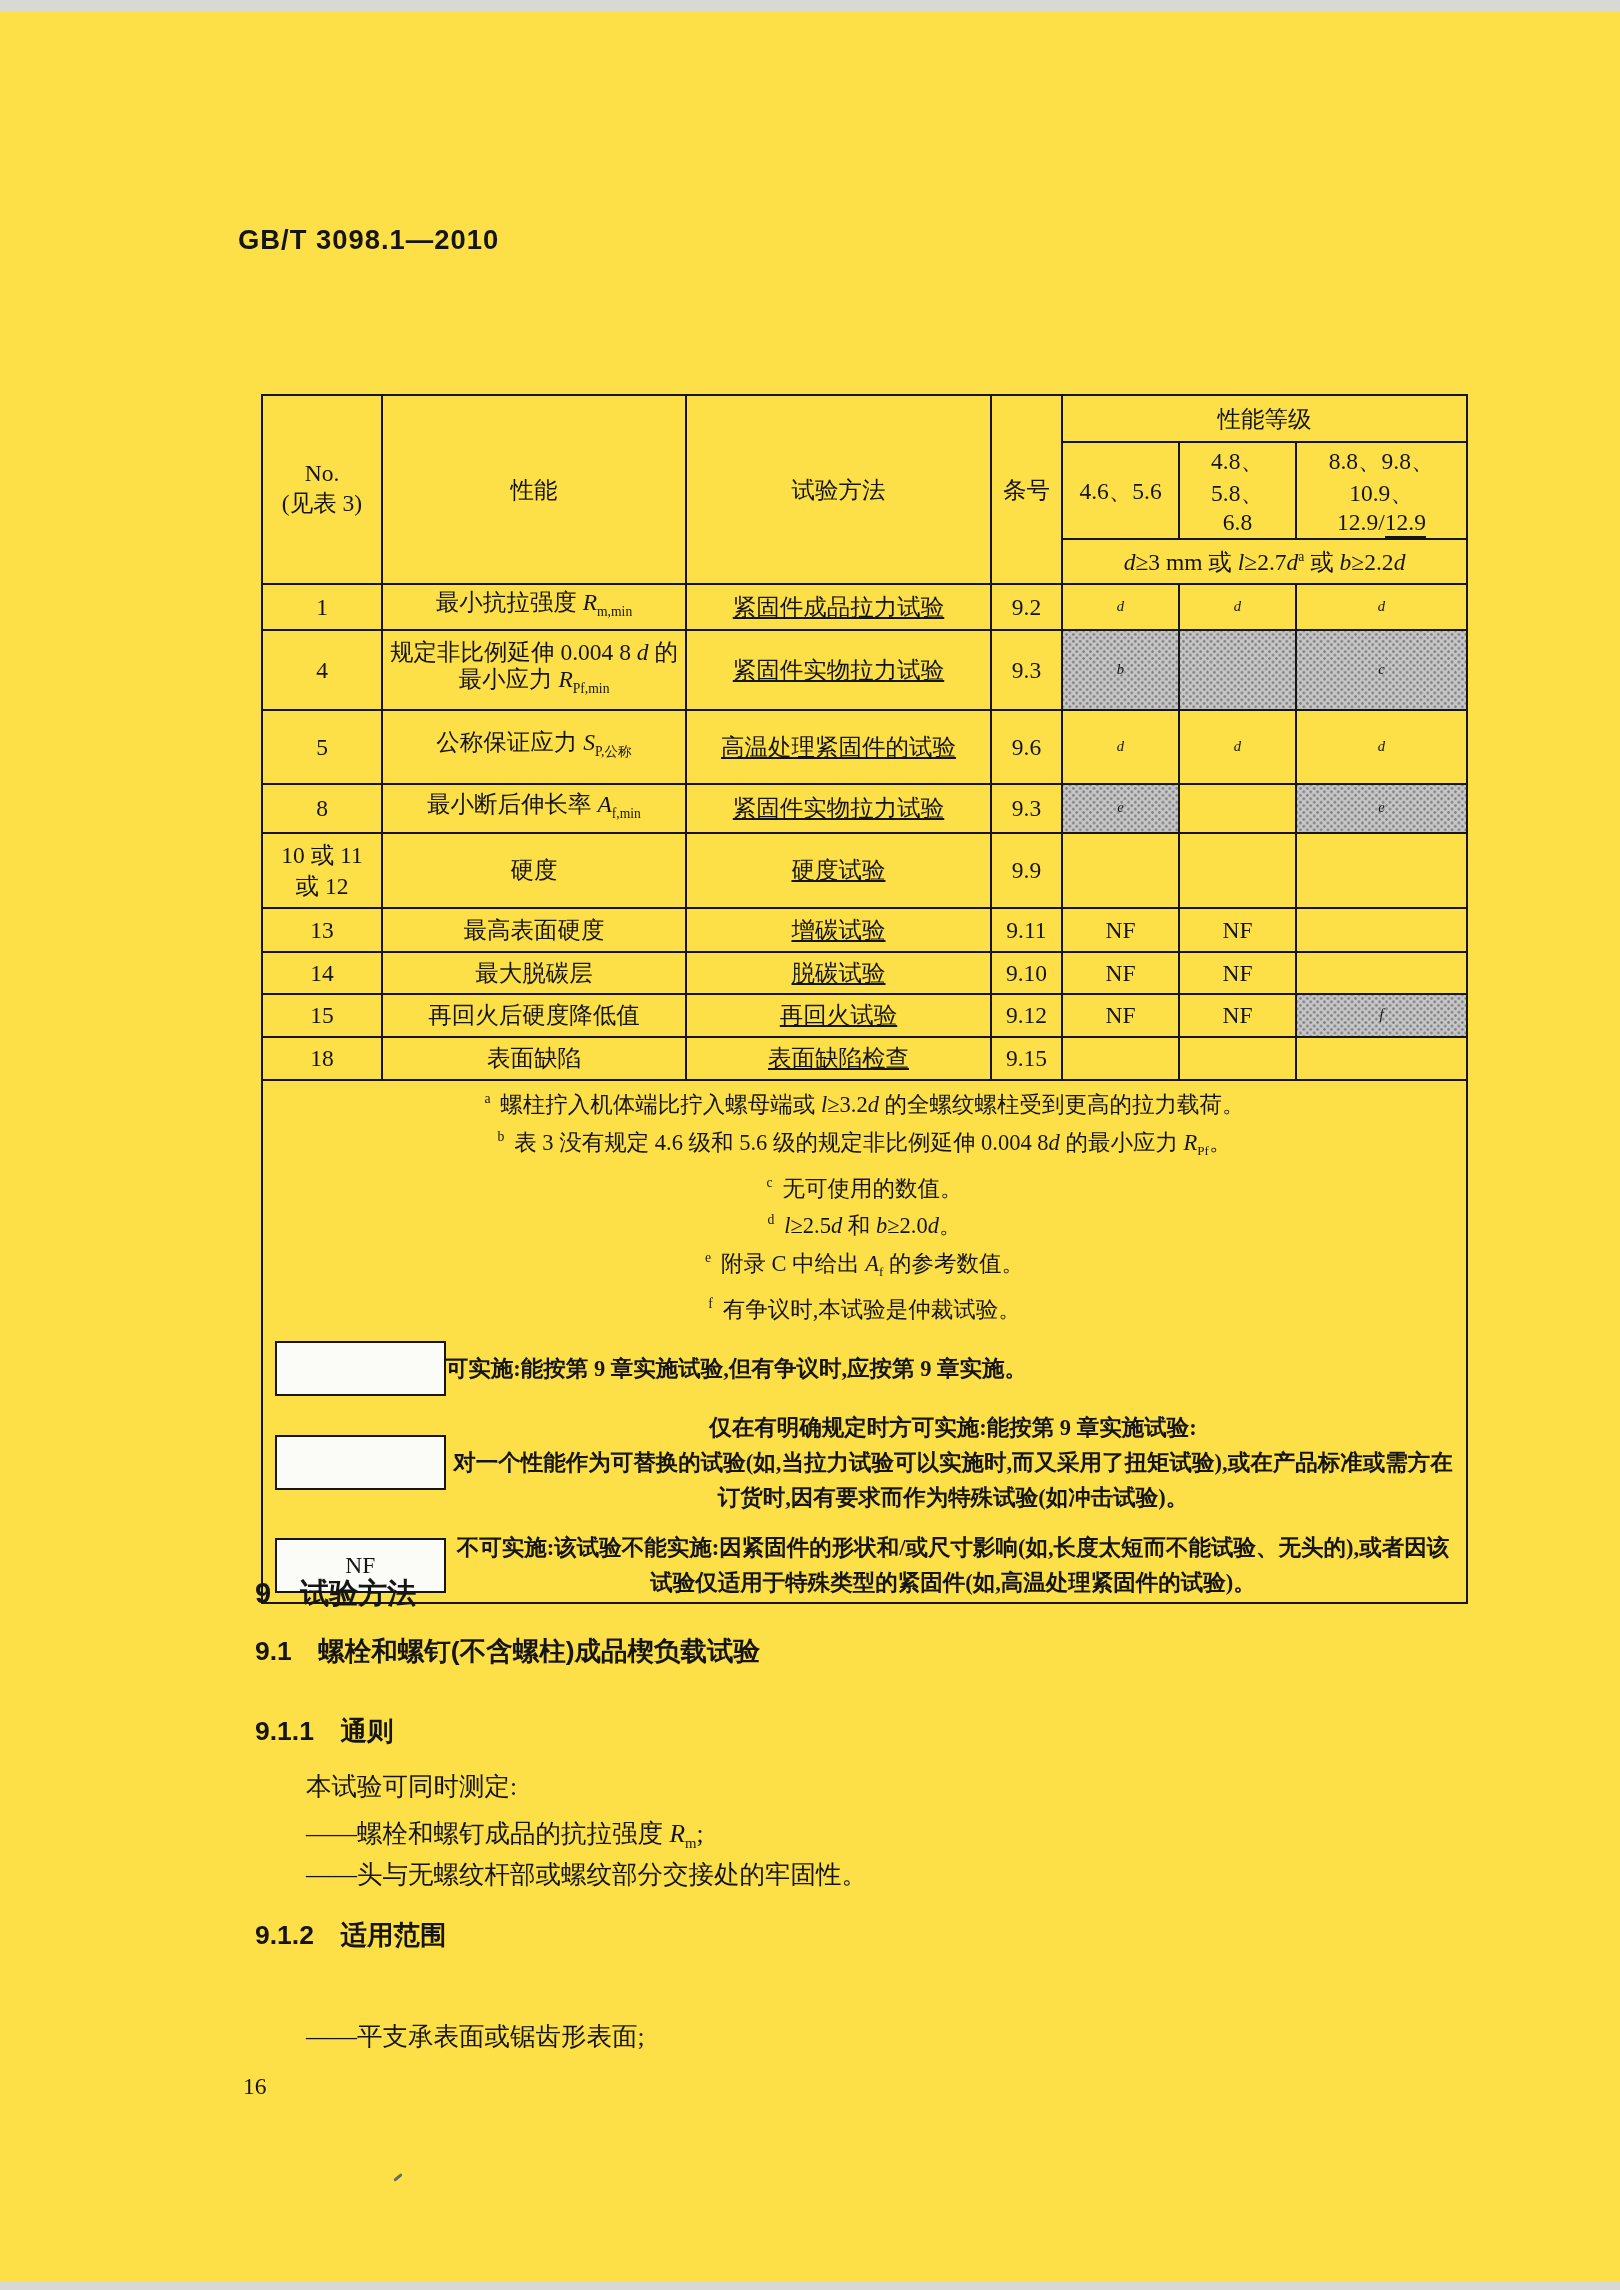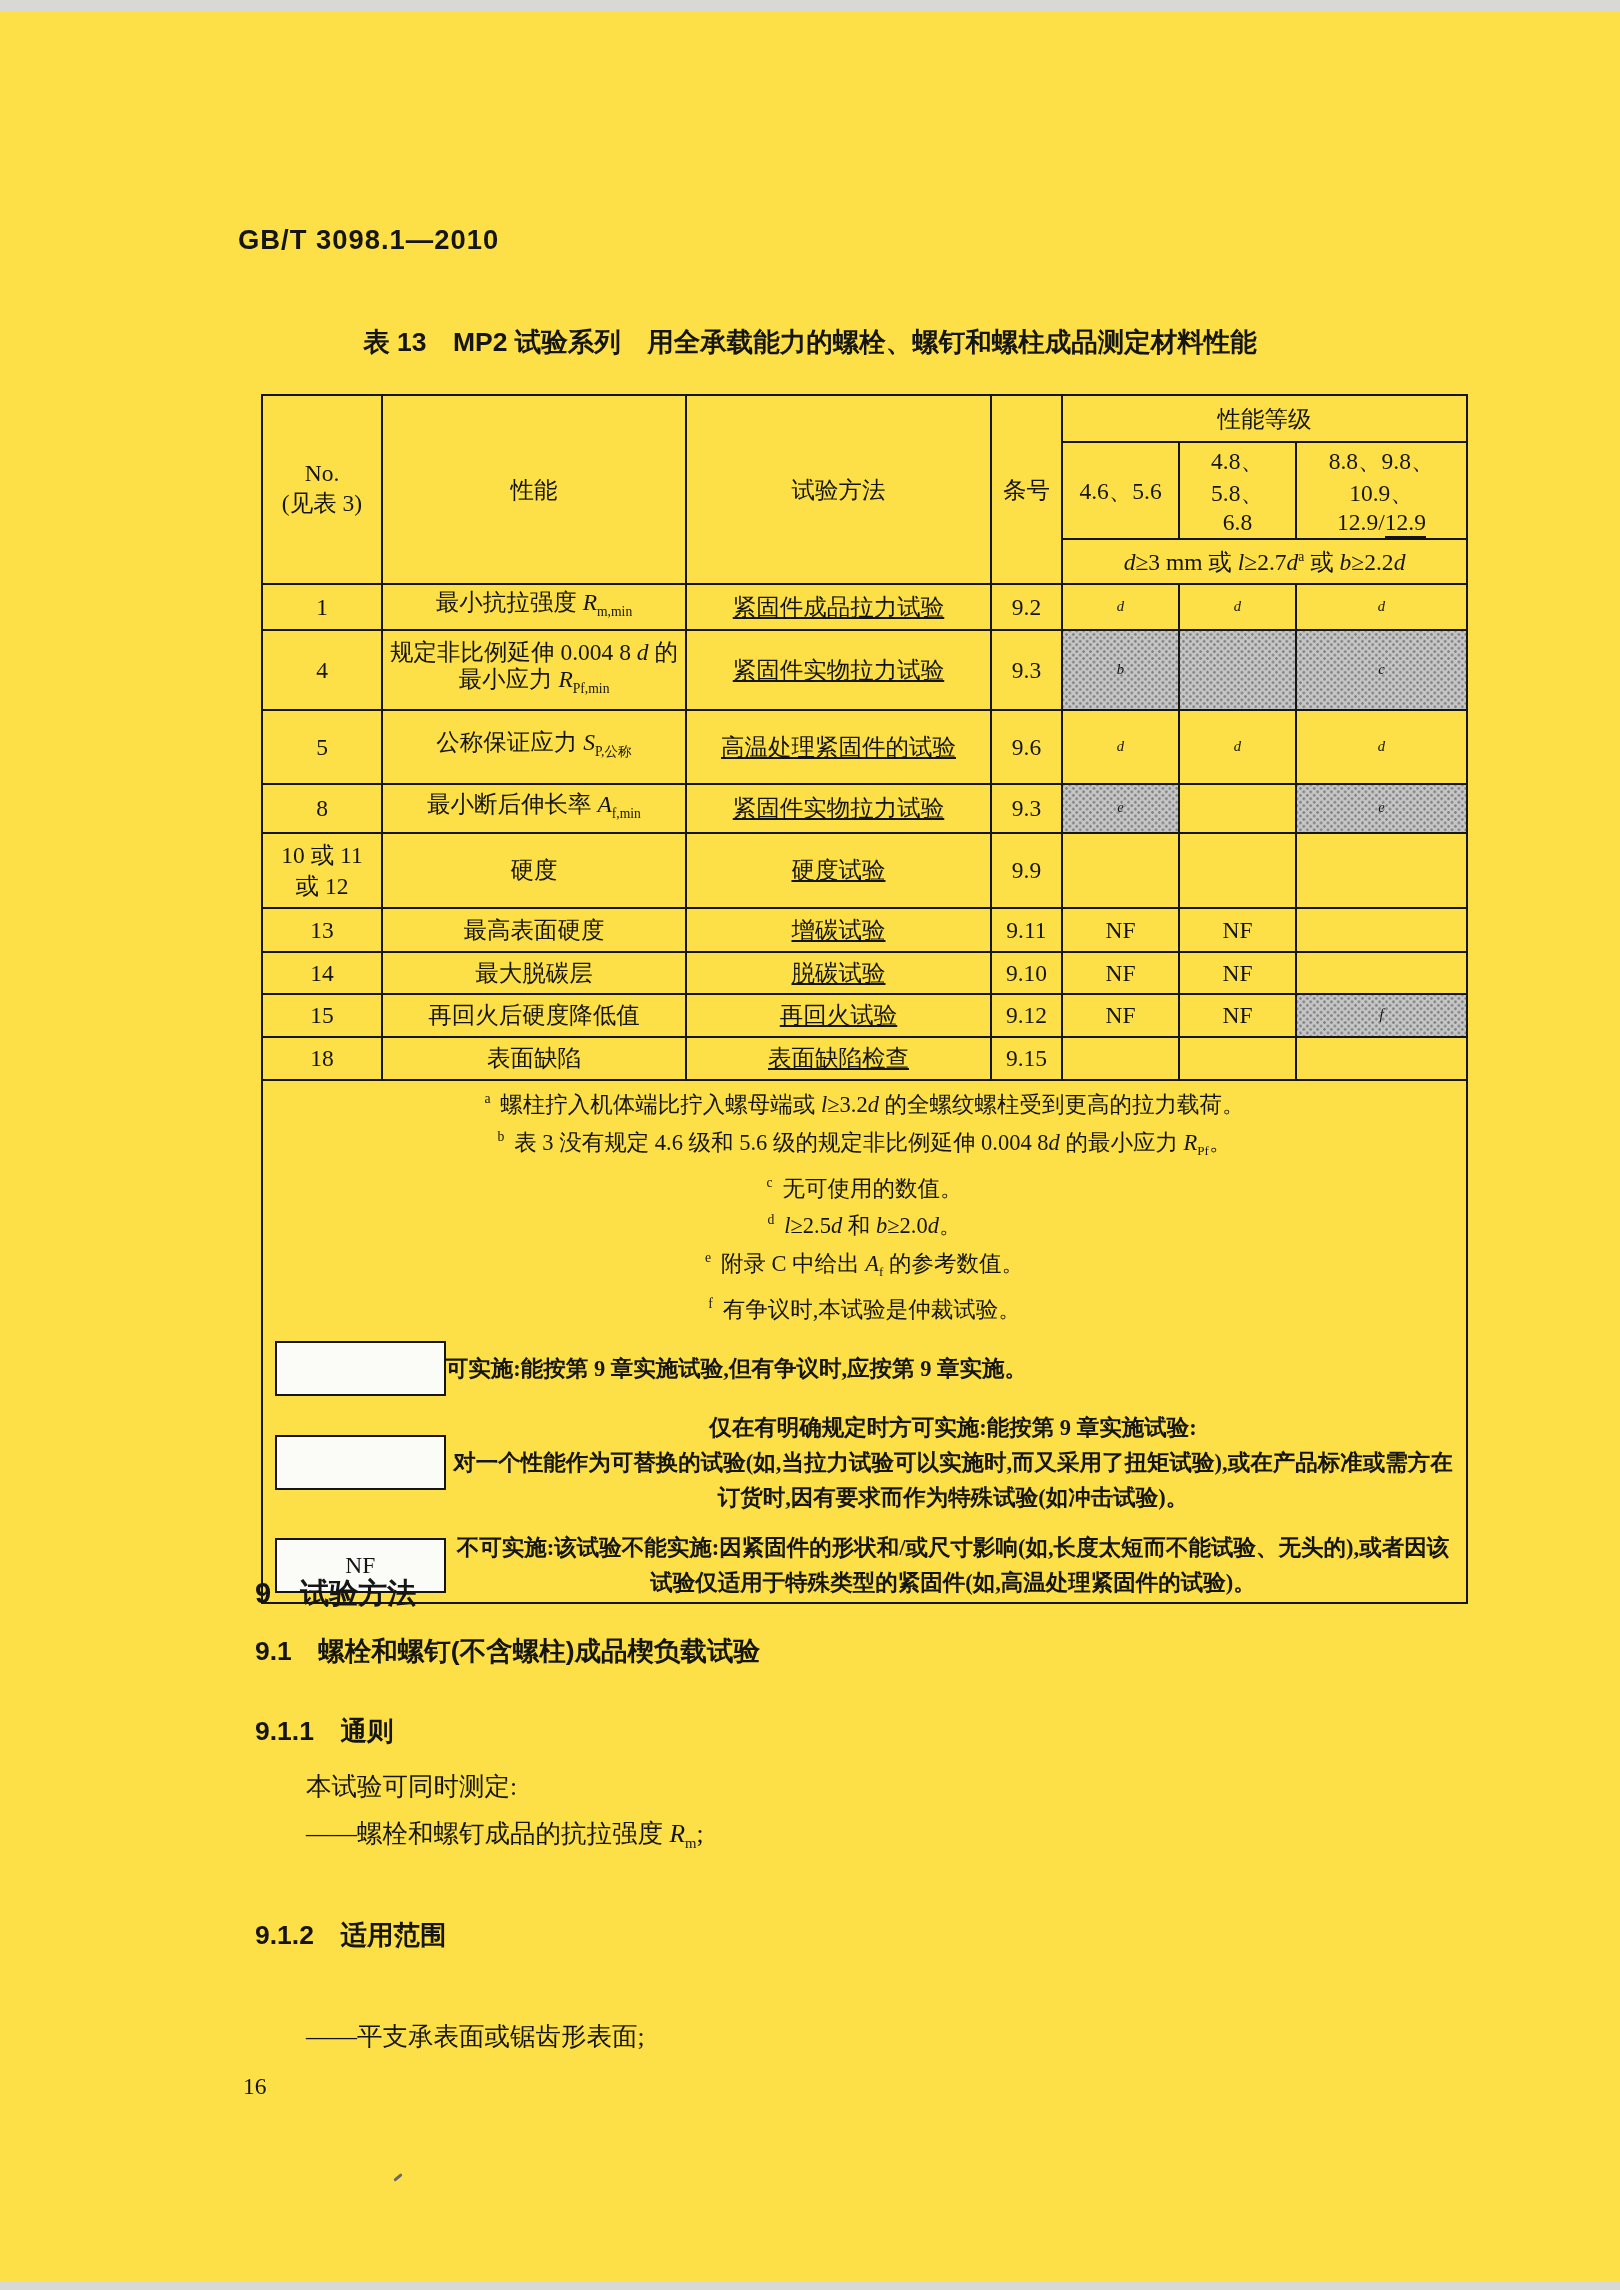--- a/index.html
+++ b/index.html
@@ -91,21 +91,20 @@
     background:#6a6a6a;transform:rotate(-40deg);border-radius:2px;
   }
 </style>
 </head>
 <body>
 
 <div class="page">
 
   <div class="doc-number">GB/T 3098.1—2010</div>
 
-  <div class="table-title">表 13　MP2 试验系列　用全承载能力的螺栓、螺钉和螺柱成品测定材料性能</div>
 
   <table class="main-table">
     <colgroup>
       <col style="width:120px">
         <col style="width:304px">
         <col style="width:305px">
       <col style="width:71px">
         <col style="width:117px">
         <col style="width:117px">
         <col style="width:171px">
@@ -256,20 +255,21 @@
       </tr>
     </tbody>
   </table>
 
   <div class="section-heading" style="top:1562px;font-size:29px;">9　试验方法</div>
   <div class="section-heading" style="top:1621px;">9.1　螺栓和螺钉(不含螺柱)成品楔负载试验</div>
   <div class="section-heading" style="top:1701px;">9.1.1　通则</div>
 
   <div class="body-par" style="top:1757px;">本试验可同时测定:</div>
   <div class="body-par" style="top:1804px;"><span>——螺栓和螺钉成品的抗拉强度 </span><span class="it">R</span><sub>m</sub><span>;</span></div>
+  <div class="body-par" style="top:1845px;">——头与无螺纹杆部或螺纹部分交接处的牢固性。</div>
 
   <div class="section-heading" style="top:1905px;">9.1.2　适用范围</div>
   <div class="body-par" style="top:2007px;">——平支承表面或锯齿形表面;</div>
 
   <div class="page-number">16</div>
   <div class="artifact"></div>
 </div>
 
 
 </body></html>

